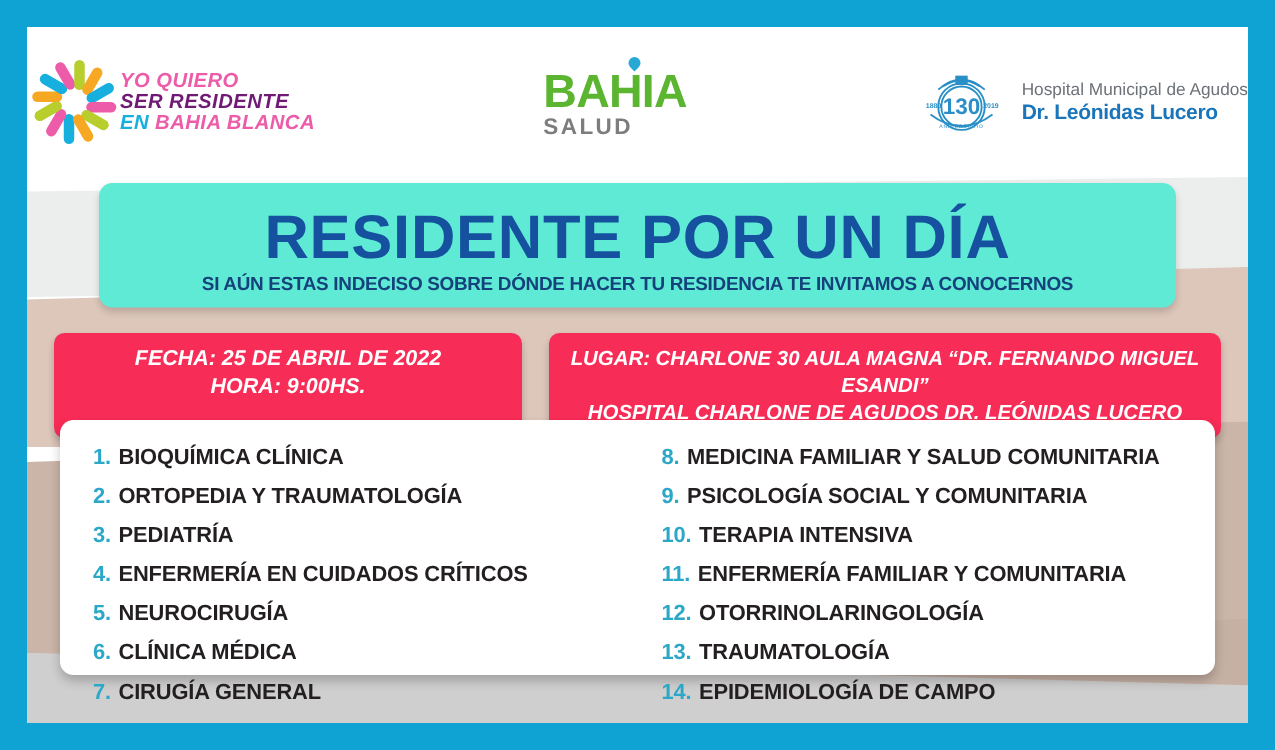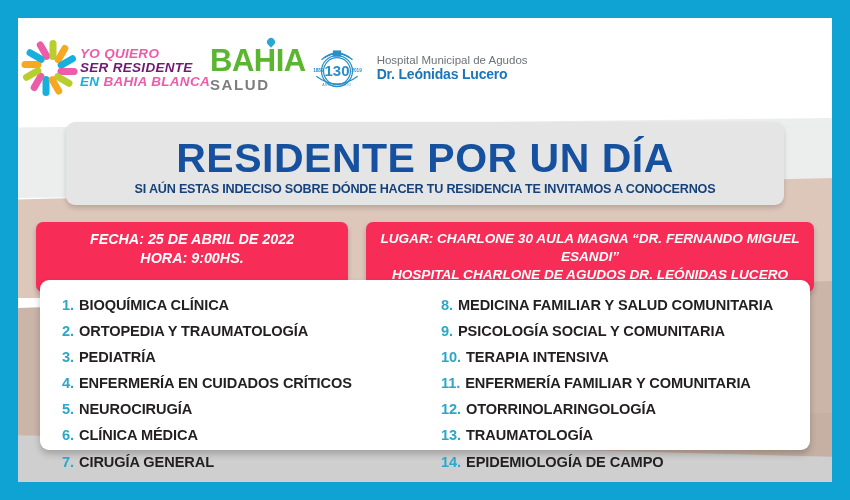--- a/index.html
+++ b/index.html
@@ -36,22 +36,23 @@
     clip-path:polygon(0 40%, 100% 5%, 100% 100%, 0 100%);
   }
   .band-gray2{
     bottom:0;height:60px;background:#cfcfcf;
     clip-path:polygon(0 22%, 100% 58%, 100% 100%, 0 100%);
   }
 
   
   .header{
     position:absolute;left:0;top:0;width:100%;height:100px;
-    display:flex;align-items:center;justify-content:flex-start;
+    display:flex;align-items:center;justify-content:space-between;
     z-index:5;
+    gap:20px;
   }
   .logo-yq{display:flex;align-items:center;gap:6px;}
   .people-ring{position:relative;width:56px;height:56px;flex:none;}
   .people-ring span{
     position:absolute;left:50%;top:50%;width:7px;height:20px;
     border-radius:4px;transform-origin:50% 0;
   }
   .yq-text{line-height:1.02;font-weight:bold;font-style:italic;
     font-size:13.5px;letter-spacing:.3px;font-family:"Liberation Sans",sans-serif;}
   .yq-l1{color:#ED5CA8;}
@@ -77,21 +78,21 @@
     position:absolute;z-index:8;left:50%;transform:translateX(-50%);
     top:92px;background:#1AA032;color:#fff;border-radius:6px;
     padding:4px 16px 5px;font-size:17px;font-weight:bold;
     letter-spacing:.6px;font-stretch:condensed;
     box-shadow:0 2px 3px rgba(0,0,0,.18);
   }
 
   
   .yellow{
     position:absolute;z-index:6;left:48px;right:48px;top:104px;
-    background:#e5e5e5;border-radius:9px;
+    background:#5eead4;border-radius:9px;
     padding:16px 10px 9px;text-align:center;
     box-shadow:0 3px 5px rgba(0,0,0,.16);
   }
   .title{
     font-size:41px;font-weight:bold;color:#15519E;
     letter-spacing:.5px;line-height:1;font-stretch:condensed;
     white-space:nowrap;
   }
   .subtitle{
     font-size:12.6px;color:#16427C;font-weight:bold;margin-top:3px;

